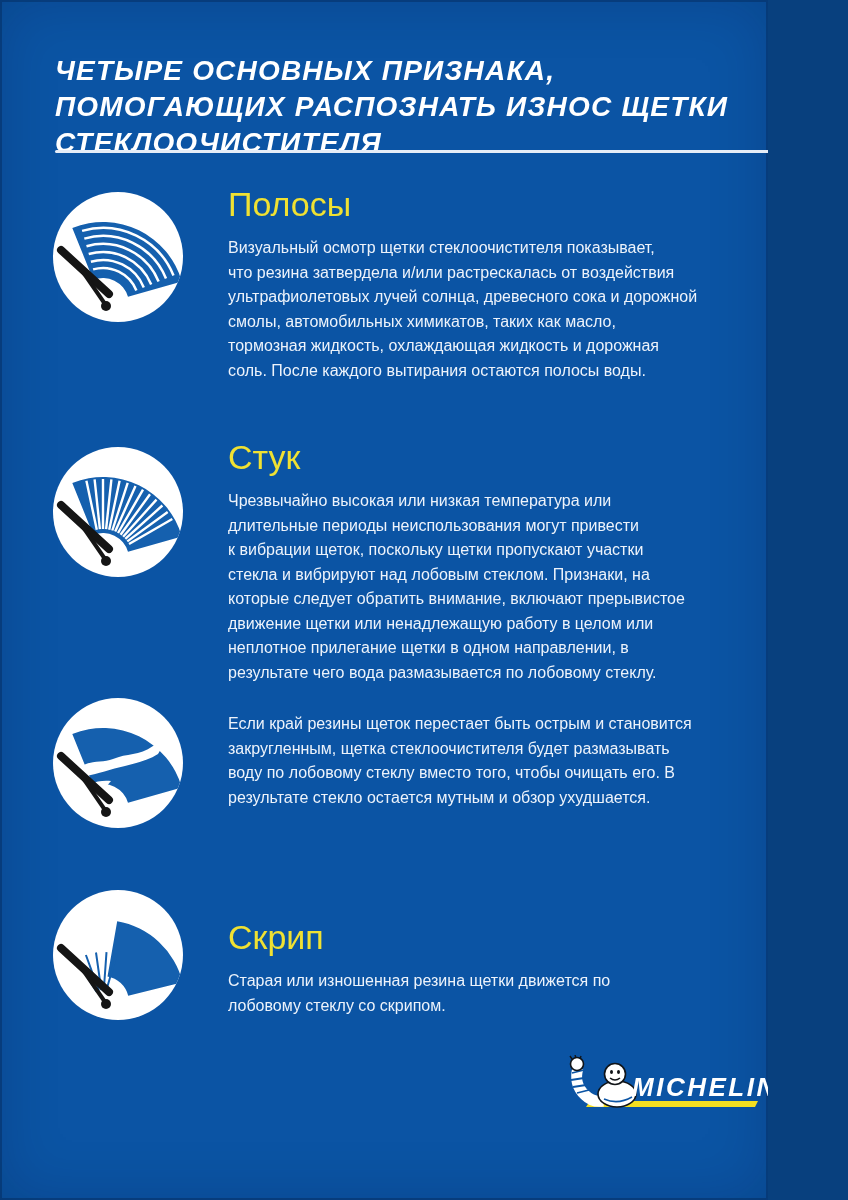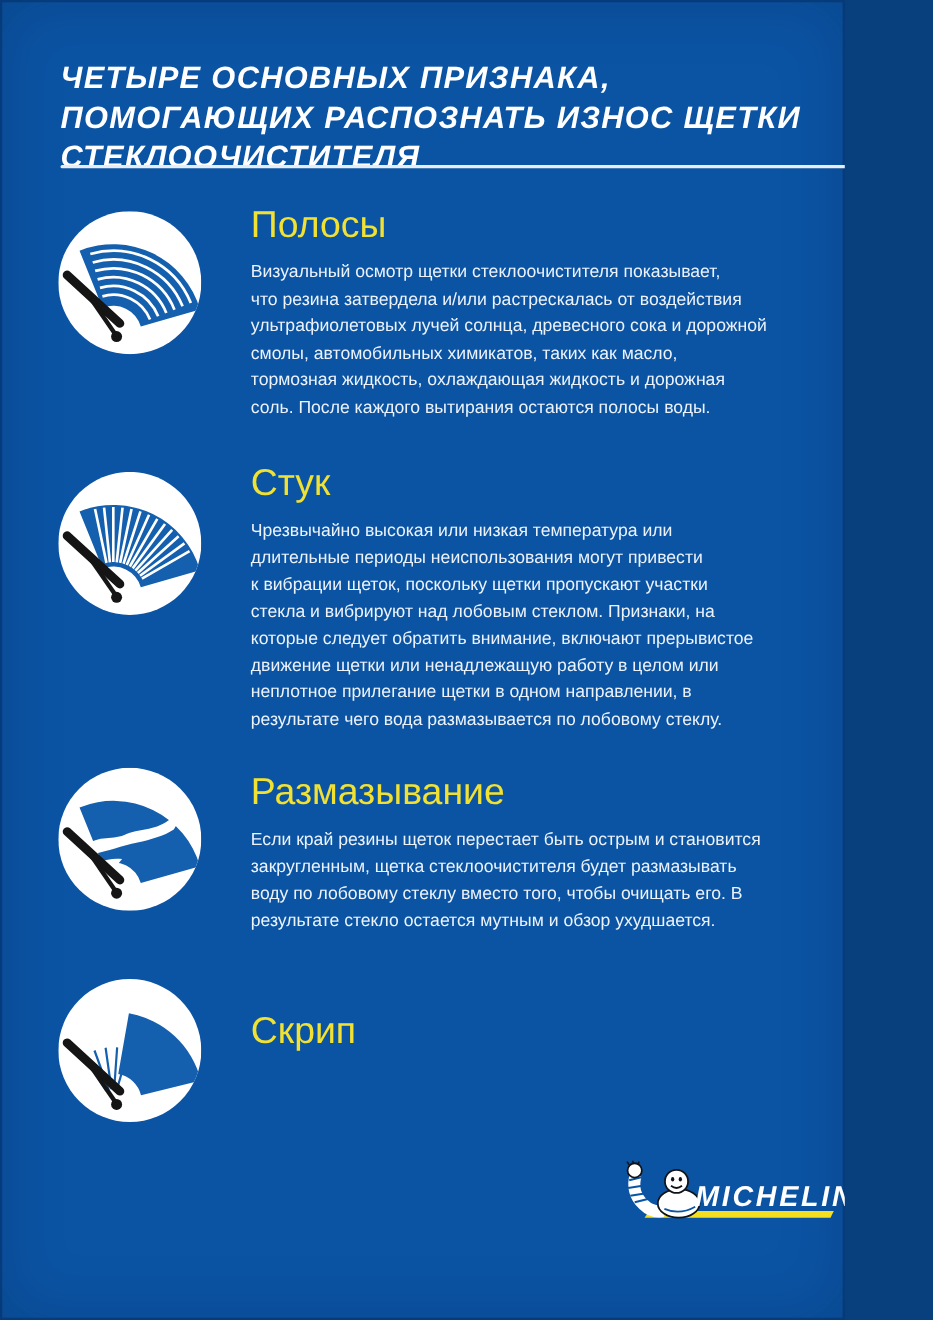--- a/index.html
+++ b/index.html
@@ -86,21 +86,21 @@
       <h2>Полосы</h2>
       <p>Визуальный осмотр щетки стеклоочистителя показывает,
 что резина затвердела и/или растрескалась от воздействия
 ультрафиолетовых лучей солнца, древесного сока и дорожной
 смолы, автомобильных химикатов, таких как масло,
 тормозная жидкость, охлаждающая жидкость и дорожная
 соль. После каждого вытирания остаются полосы воды.</p>
     </div>
   </section>
 
-  <section class="sign" style="top:429px">
+  <section class="sign" style="top:447px">
     <div class="badge">
       <svg viewBox="0 0 130 130">
         <defs>
             <clipPath id="clip2">
               <circle cx="65" cy="65" r="65"></circle>
             </clipPath>
           </defs>
         <circle cx="65" cy="65" r="65" fill="#FFFFFF"></circle>
         <g clip-path="url(#clip2)">
           <path d="M19.3 36 A82 82 0 0 1 128.8 89.4 L75 104.8 A26 26 0 0 0 40.3 87.9 Z" fill="#1560AE"></path>
@@ -137,21 +137,20 @@
           <path d="M19.3 36 A82 82 0 0 1 128.8 89.4 L75 104.8 A26 26 0 0 0 40.3 87.9 Z" fill="#1560AE"></path>
           <path d="M22 74 C34 60 48 66 60 61 C74 55 86 58 100 48 C105 44 110 42 114 41 L105 56 C96 62 84 65 72 68 C58 71 44 76 34 78 C28 79 23 78 22 74 Z" fill="#FFFFFF"></path>
           <path d="M36 86 C44 83 52 82 58 83 L53 89 C46 90 40 89 36 86 Z" fill="#FFFFFF"></path>
           <line x1="8" y1="58" x2="56" y2="102" stroke="#151515" stroke-width="8" stroke-linecap="round"></line>
           <line x1="30" y1="80" x2="52" y2="112" stroke="#151515" stroke-width="4"></line>
           <circle cx="53" cy="114" r="5" fill="#151515"></circle>
         </g>
       </svg>
     </div>
     <div class="content" style="margin-top:2px">
-      <h2>Размазывание</h2>
       <p>Если край резины щеток перестает быть острым и становится
 закругленным, щетка стеклоочистителя будет размазывать
 воду по лобовому стеклу вместо того, чтобы очищать его. В
 результате стекло остается мутным и обзор ухудшается.</p>
     </div>
   </section>
 
   <section class="sign" style="top:890px">
     <div class="badge">
       <svg viewBox="0 0 130 130">
@@ -165,20 +164,22 @@
           <path d="M64.2 31.2 A82 82 0 0 1 129.6 92.2 L75.2 105.7 A26 26 0 0 0 54.5 86.4 Z" fill="#1560AE"></path>
           <path d="M43.6 101.8L23.5 69.6 M45.9 100.7L32.9 65 M48.3 100.1L43 62.5 M50.8 100L53.5 62.1 M53.3 100.5L63.8 64" stroke="#1560AE" stroke-width="2" fill="none"></path>
           <line x1="8" y1="58" x2="56" y2="102" stroke="#151515" stroke-width="8" stroke-linecap="round"></line>
           <line x1="30" y1="80" x2="52" y2="112" stroke="#151515" stroke-width="4"></line>
           <circle cx="53" cy="114" r="5" fill="#151515"></circle>
         </g>
       </svg>
     </div>
     <div class="content" style="margin-top:27px">
       <h2>Скрип</h2>
+      <p>Старая или изношенная резина щетки движется по
+лобовому стеклу со скрипом.</p>
     </div>
   </section>
 
   <div class="logo">
     <svg viewBox="0 0 238 60">
 
       <polygon points="30,46 198,46 195,52 26,52" fill="#F3DF20"></polygon>
 
       <g stroke="#101418" stroke-width="1.6">
 

